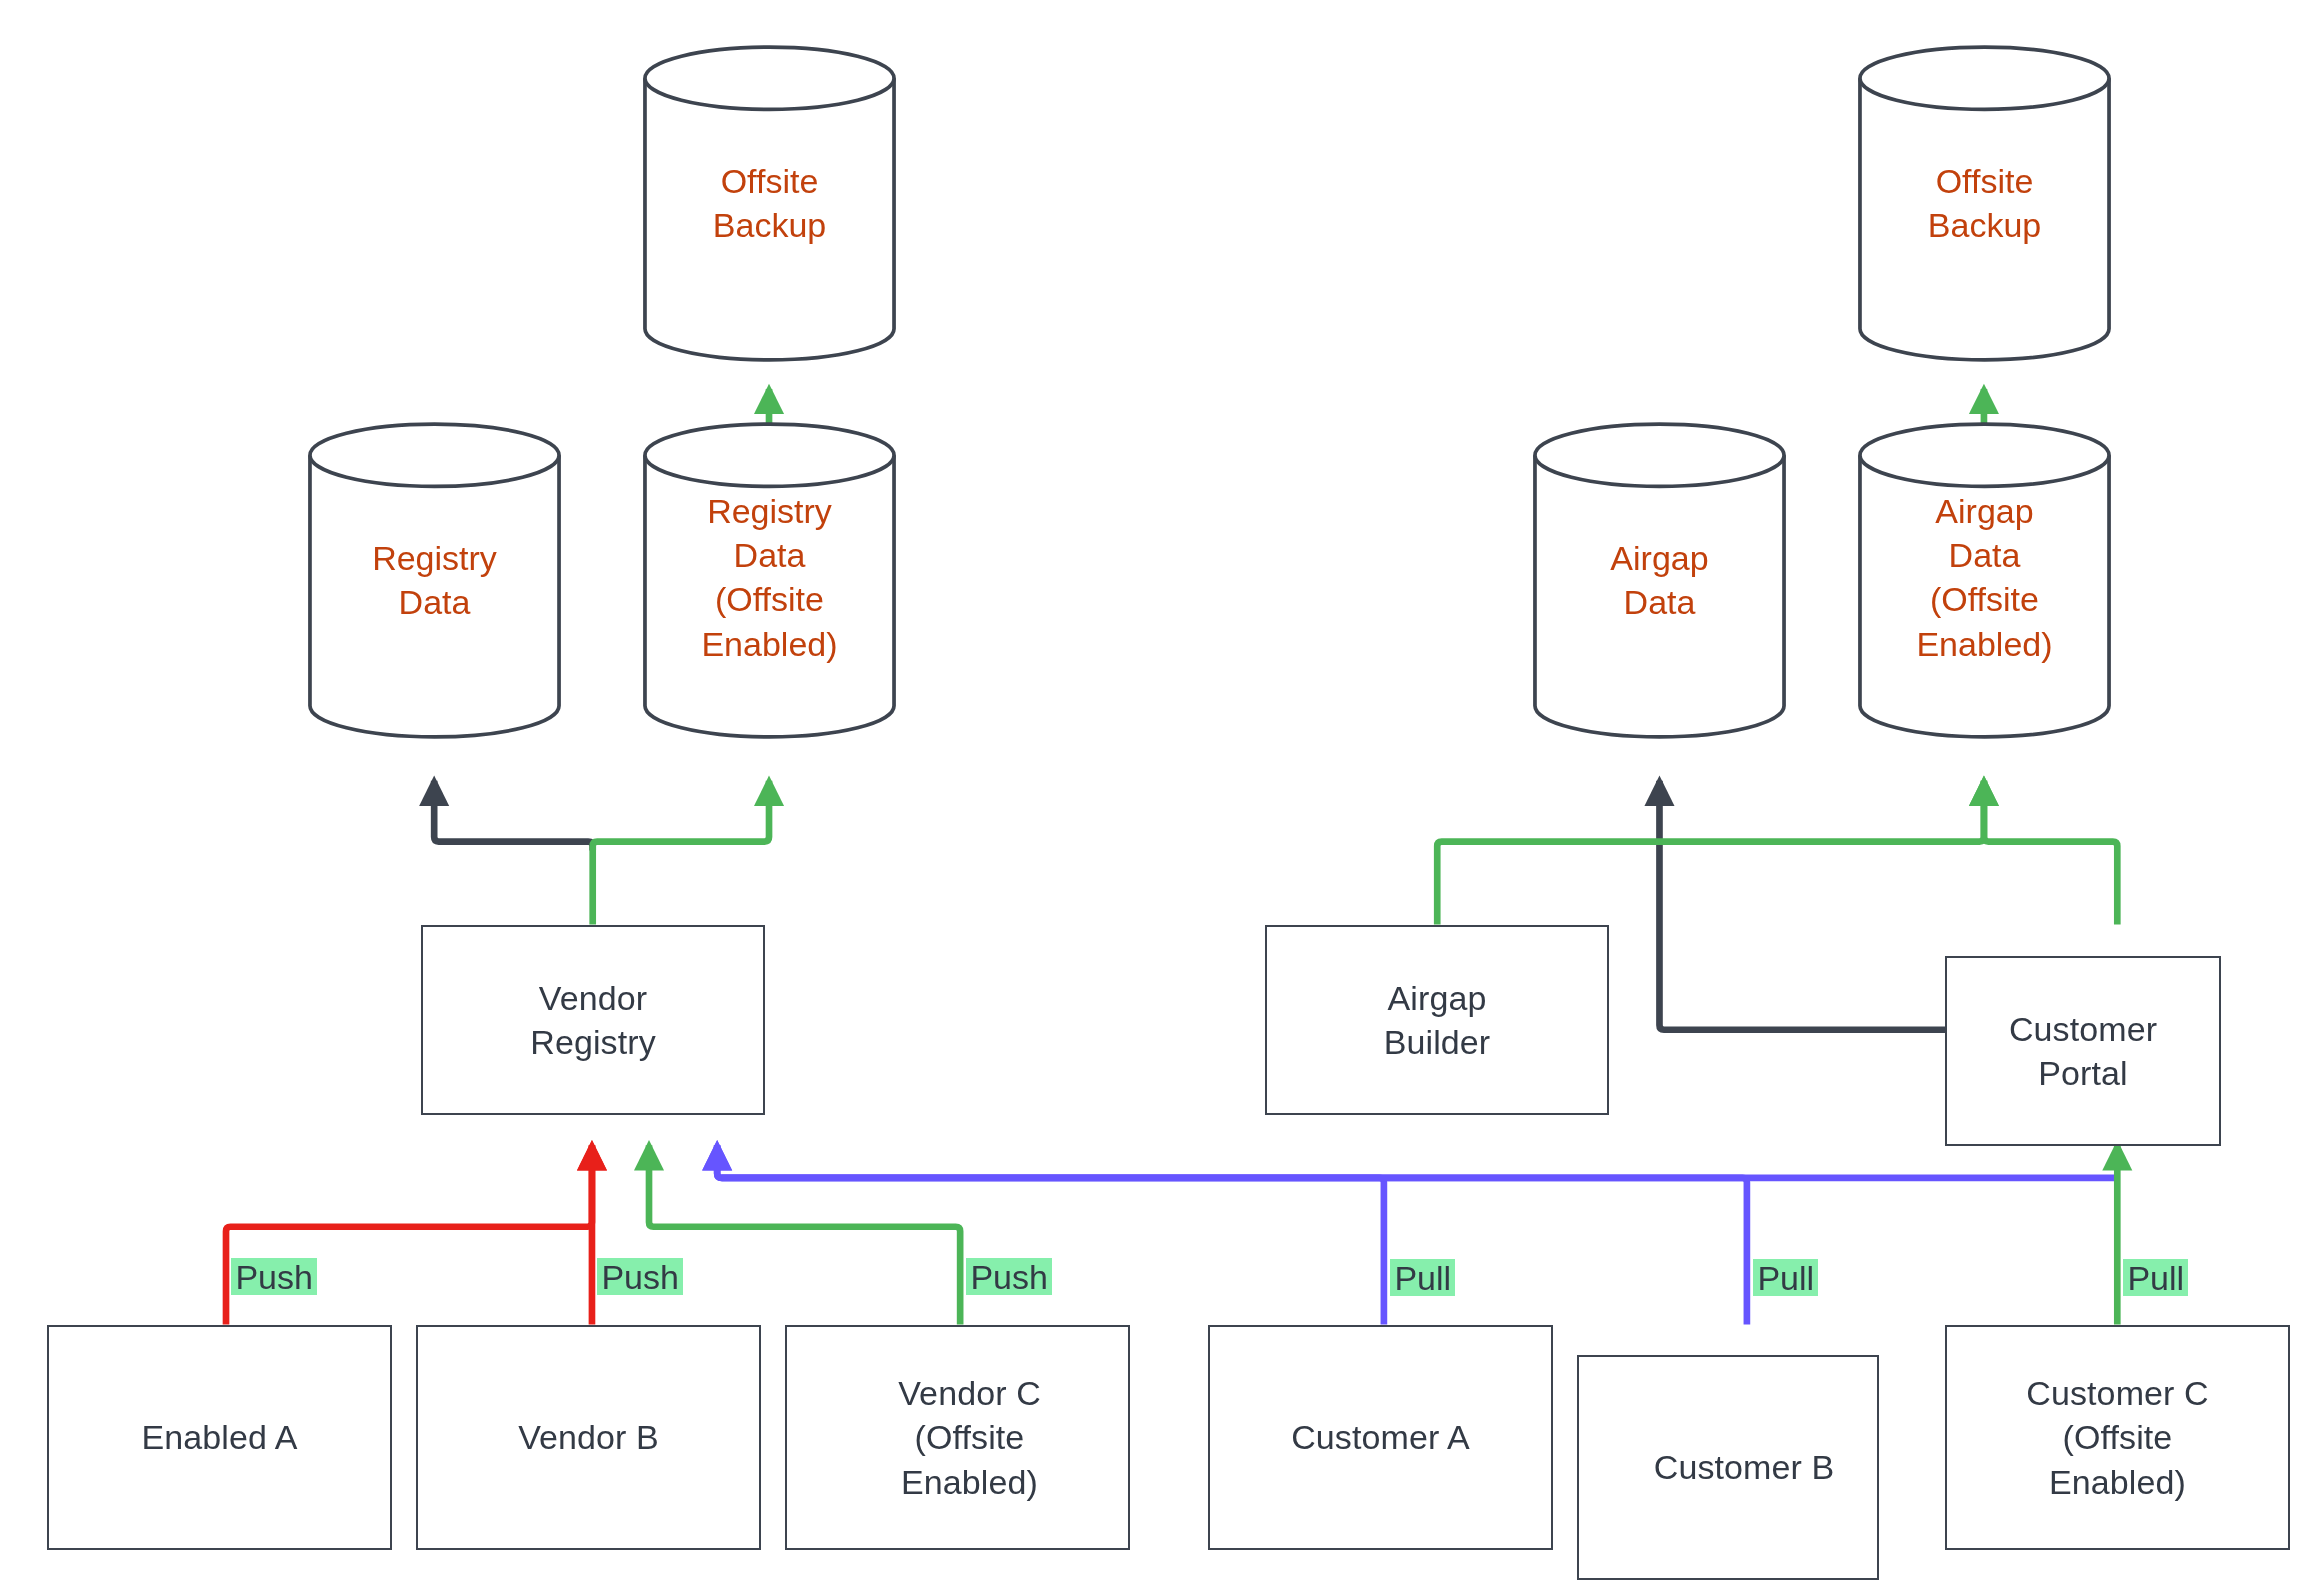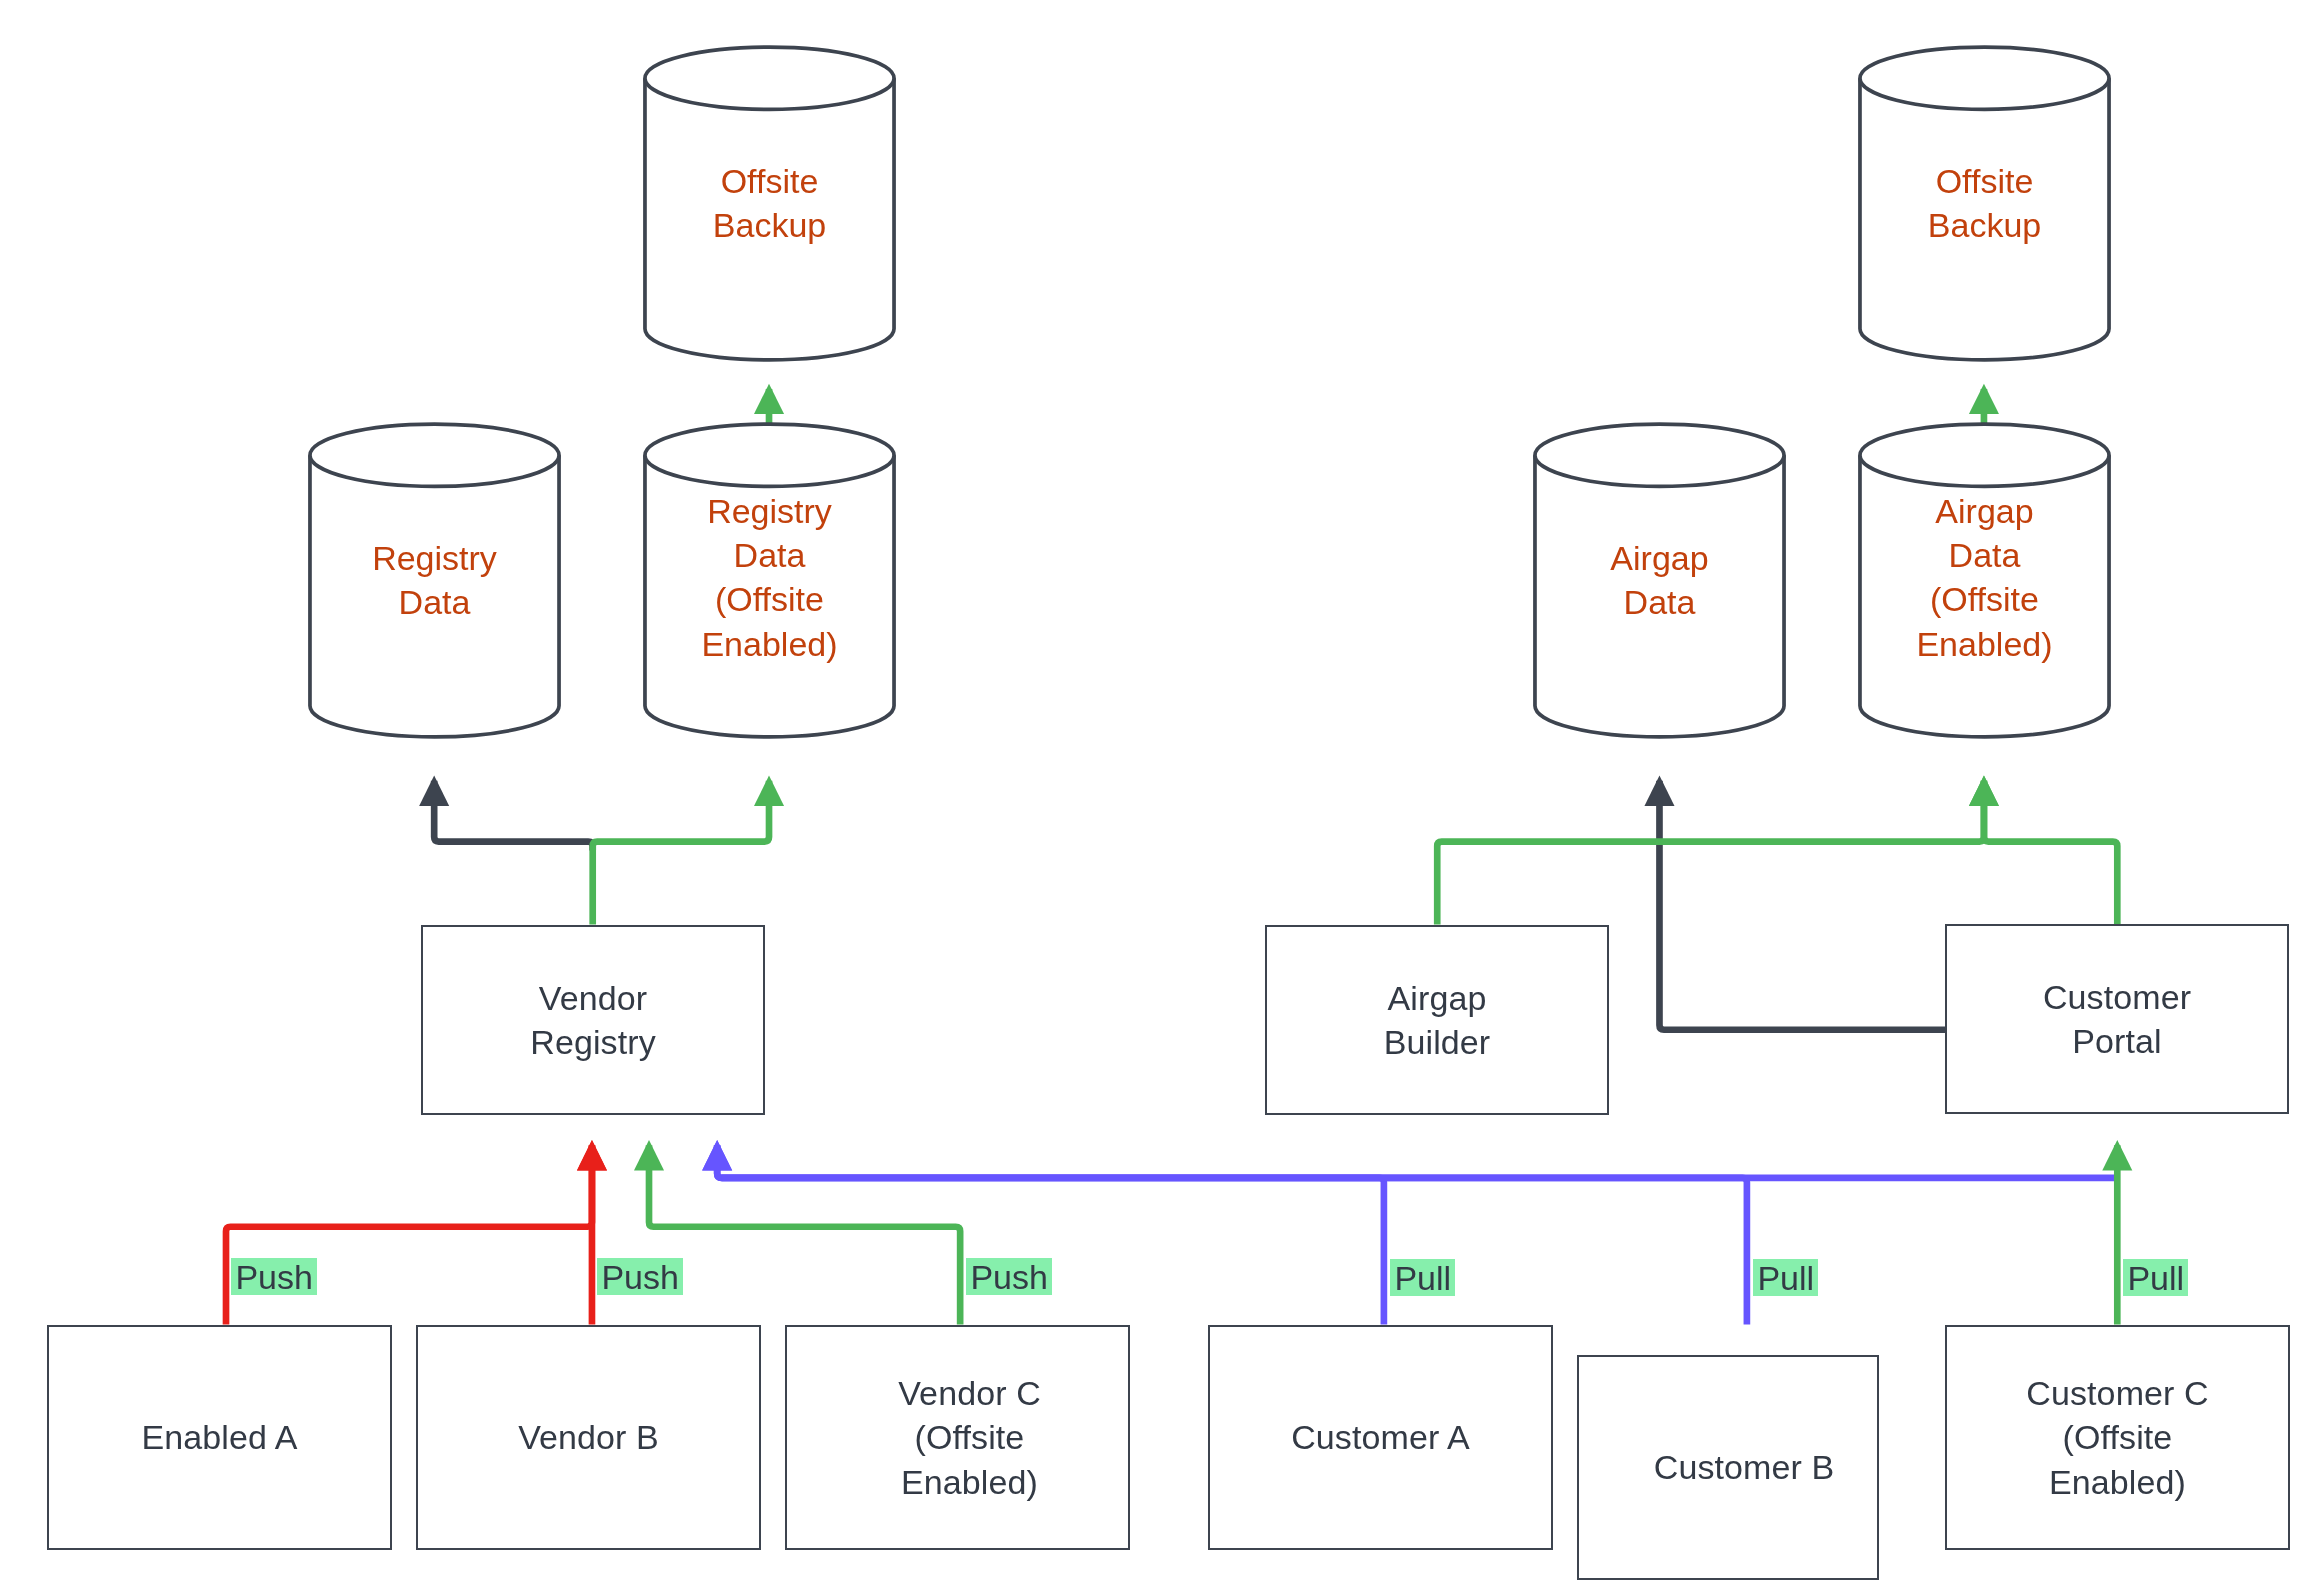--- a/index.html
+++ b/index.html
@@ -190,21 +190,21 @@
   <div class="node box" style="left:421px; top:925px; width:344px; height:190px;">
     <span class="label">Vendor
 Registry</span>
   </div>
 
   <div class="node box" style="left:1265px; top:925px; width:344px; height:190px;">
     <span class="label">Airgap
 Builder</span>
   </div>
 
-  <div class="node box" style="left:1945px; top:924px; width:344px; height:190px;">
+  <div class="node box" style="left:1945px; top:956px; width:276px; height:190px;">
     <span class="label">Customer
 Portal</span>
   </div>
 
   <div class="node box" style="left:47px; top:1325px; width:345px; height:225px;">
     <span class="label">Enabled A</span>
   </div>
 
   <div class="node box" style="left:416px; top:1325px; width:345px; height:225px;">
     <span class="label">Vendor B</span>

